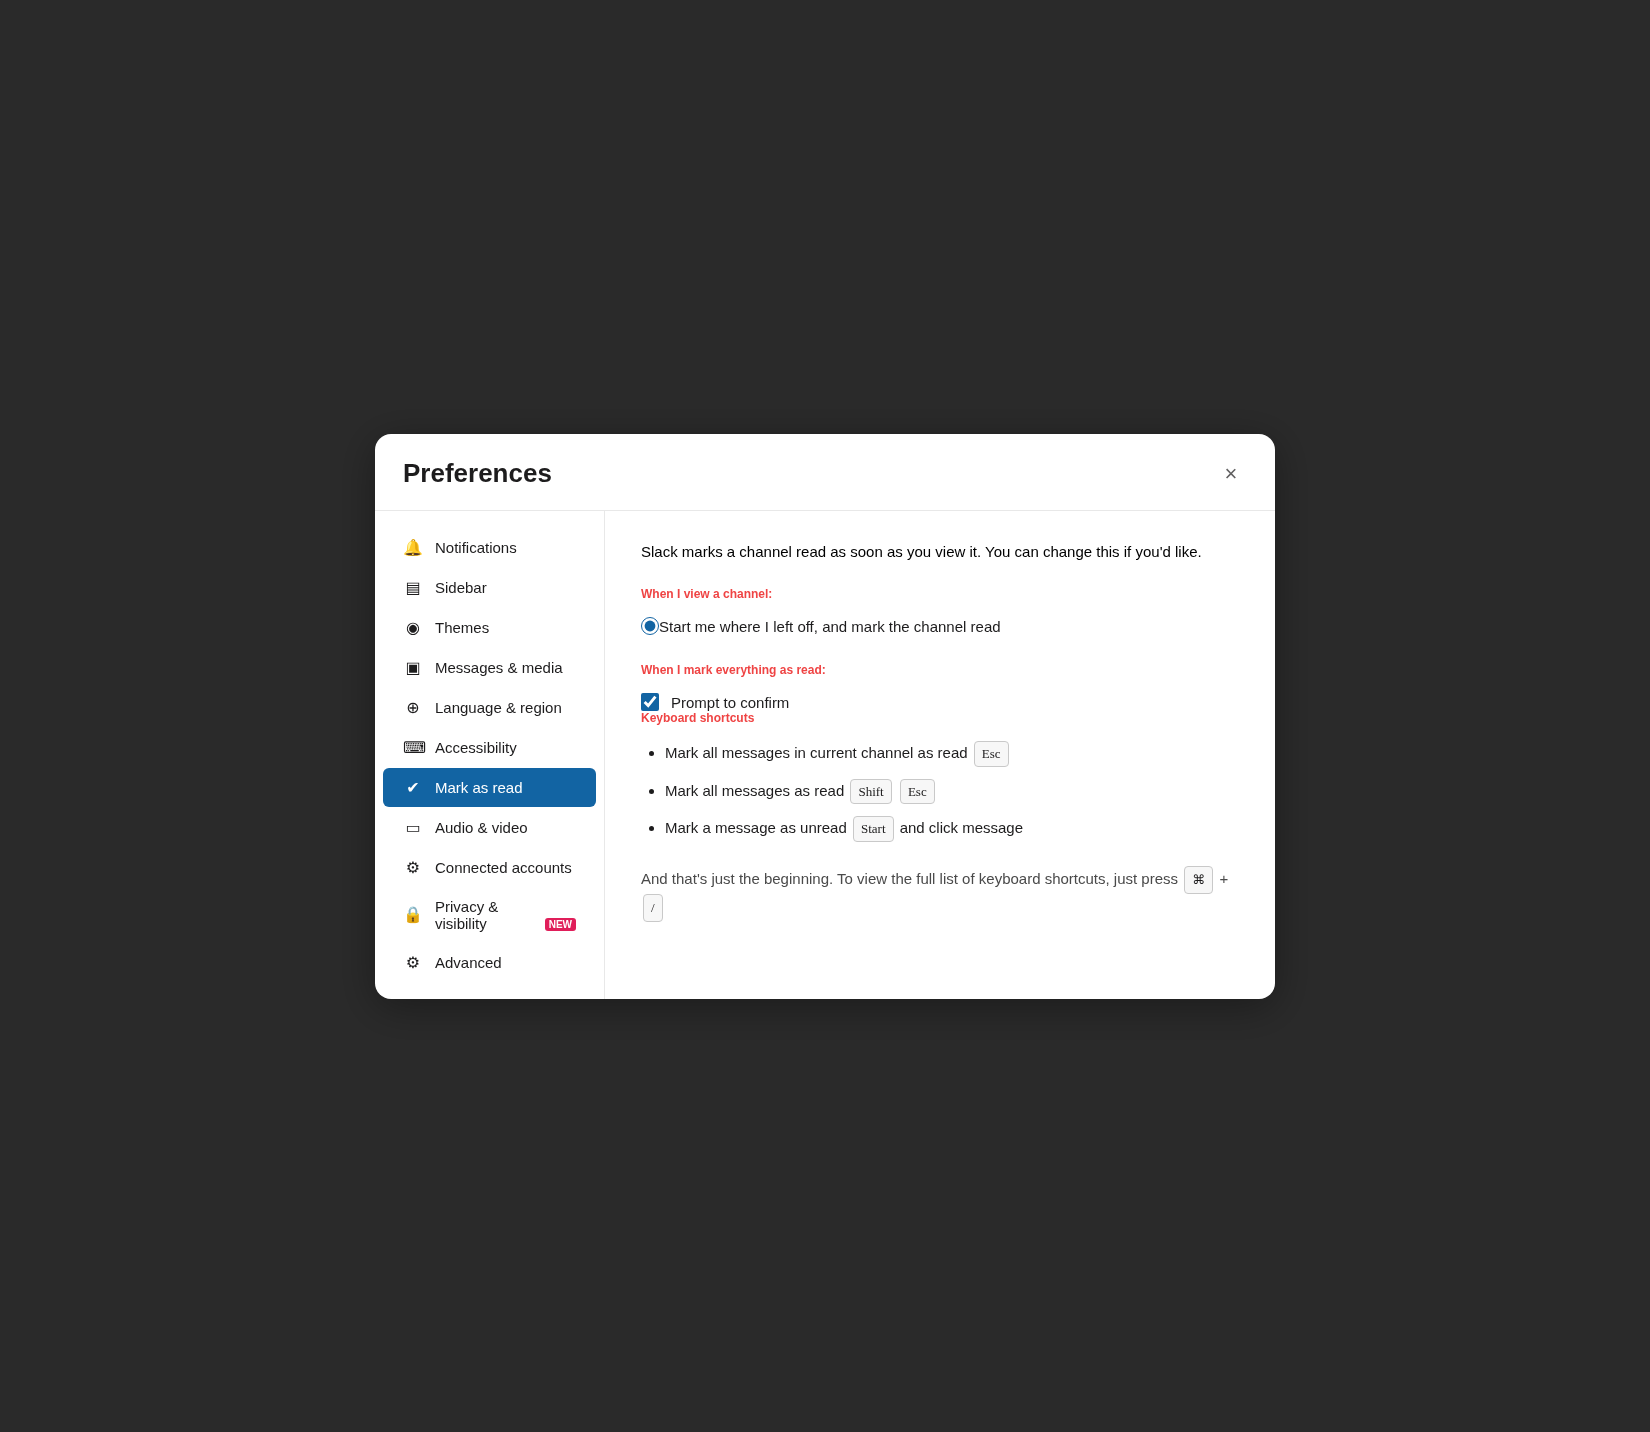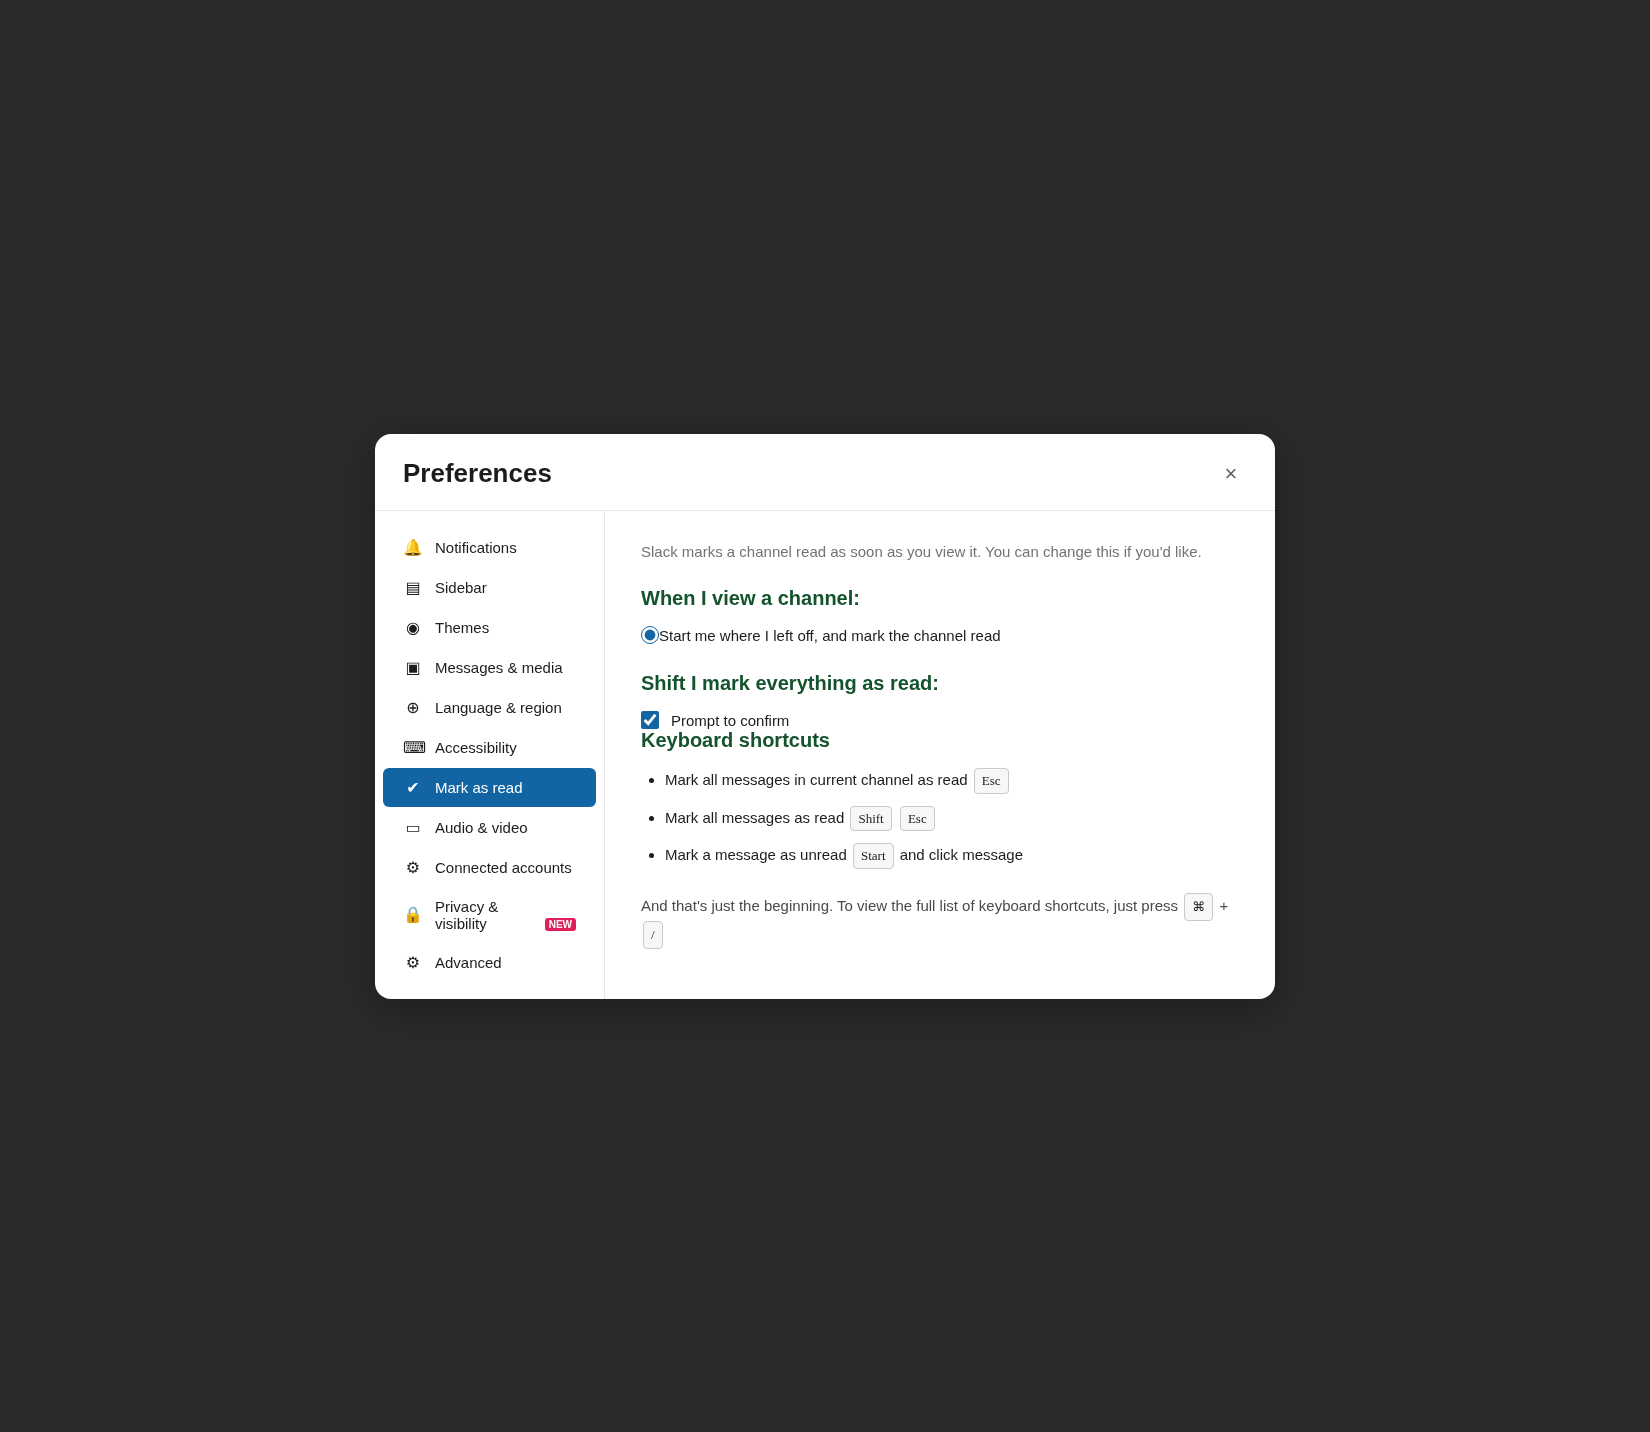--- a/index.html
+++ b/index.html
@@ -115,29 +115,29 @@
 
     
     .main-content {
       flex: 1;
       padding: 30px 36px;
       overflow-y: auto;
     }
 
     .intro-text {
       font-size: 15px;
-      color: #737373;
+      color: #000000;
       margin-bottom: 24px;
       line-height: 1.5;
     }
 
     .section-title {
-      font-size: 20px;
+      font-size: 12px;
       font-weight: 700;
-      color: #14532d;
+      color: #ef4444;
       margin-bottom: 16px;
     }
 
     .radio-group {
       display: flex;
       flex-direction: column;
       gap: 12px;
       margin-bottom: 28px;
     }
 
@@ -276,21 +276,21 @@
         <div class="section-title">When I view a channel:</div>
 
         <div class="radio-group">
 
         <label class="radio-label">
               <input type="radio" name="channel-view" checked="" style="">
               <span>Start me where I left off, and mark the channel read</span>
             </label>
           </div>
 
-        <div class="section-title">Shift I mark everything as read:</div>
+        <div class="section-title">When I mark everything as read:</div>
 
         <label class="checkbox-label">
           <input type="checkbox" checked="" style="">
           <span>Prompt to confirm</span>
         </label>
 
         <div class="shortcuts-section">
           <div class="section-title">Keyboard shortcuts</div>
           <ul class="shortcut-list">
 

